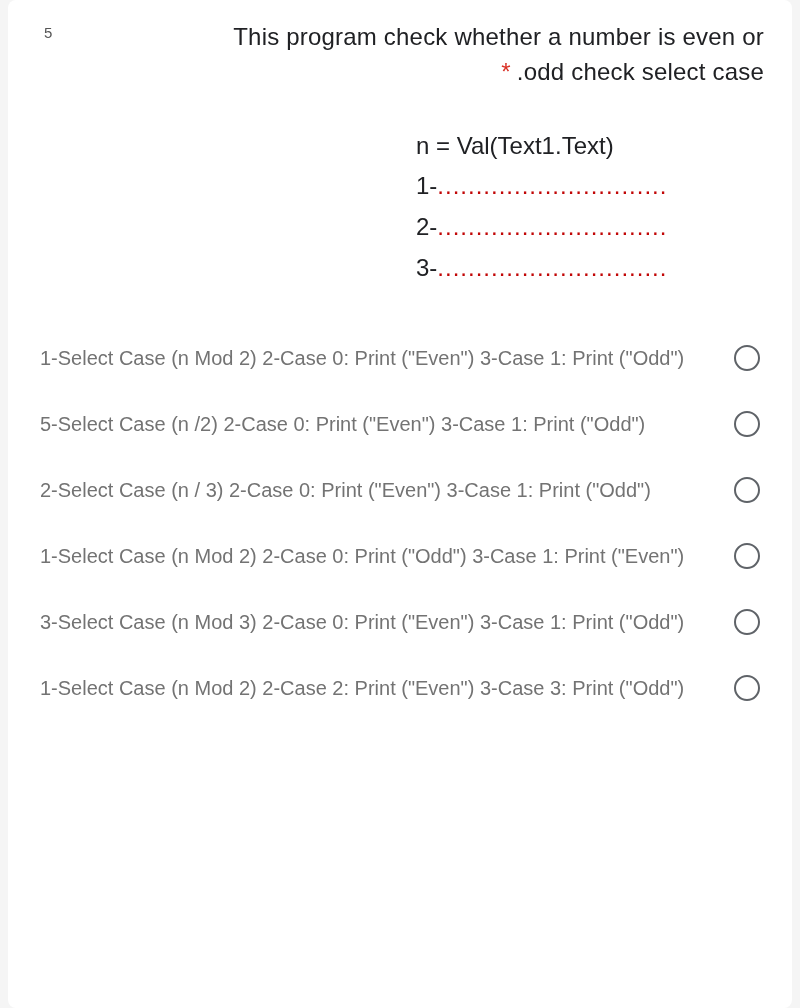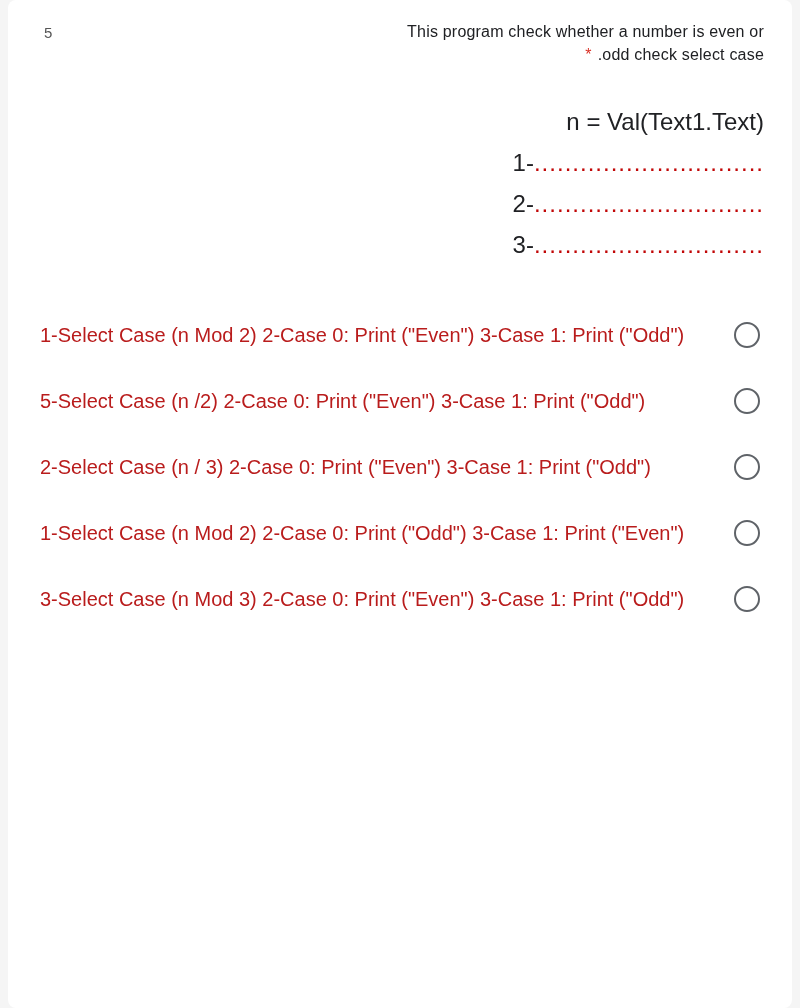--- a/index.html
+++ b/index.html
@@ -31,58 +31,57 @@
       display: flex;
       align-items: baseline;
       gap: 8px;
       color: #555;
       font-size: 15px;
       min-width: 50px;
       padding-top: 4px;
     }
     .qtitle {
       flex: 1;
-      font-size: 16px;
+      font-size: 24px;
       color: #202124;
       text-align: right;
       line-height: 1.45;
       letter-spacing: 0.2px;
     }
     .req {
       color: #d93025;
       margin-right: 6px;
     }
     .code-block {
       margin: 36px 0 36px 0;
       padding-left: 380px;
     }
     .code-line {
       font-size: 24px;
       color: #202124;
       line-height: 1.7;
       white-space: nowrap;
-      text-align: right;
     }
     .dots {
       color: #c10606;
       letter-spacing: 1px;
     }
     .options {
       margin-top: 4px;
     }
     .option-row {
       display: flex;
       align-items: center;
       justify-content: space-between;
       gap: 20px;
       padding: 18px 4px;
     }
     .option-text {
       font-size: 20px;
-      color: #b91c1c;
+      color: #737373;
       line-height: 1.5;
       flex: 1;
       padding-right: 10px;
     }
     .radio {
       width: 26px;
       height: 26px;
       border: 2.4px solid #5f6368;
       border-radius: 50%;
       flex-shrink: 0;
@@ -133,15 +132,19 @@
       <div class="radio"></div>
     </div>
     <div class="option-row">
       <div class="option-text">1-Select Case (n Mod 2) 2-Case 0: Print ("Odd") 3-Case 1: Print ("Even")</div>
       <div class="radio"></div>
     </div>
     <div class="option-row">
       <div class="option-text">3-Select Case (n Mod 3) 2-Case 0: Print ("Even") 3-Case 1: Print ("Odd")</div>
       <div class="radio"></div>
     </div>
+    <div class="option-row">
+      <div class="option-text">1-Select Case (n Mod 2) 2-Case 2: Print ("Even") 3-Case 3: Print ("Odd")</div>
+      <div class="radio"></div>
+    </div>
   </div>
 
 </div>
 
 </body></html>

